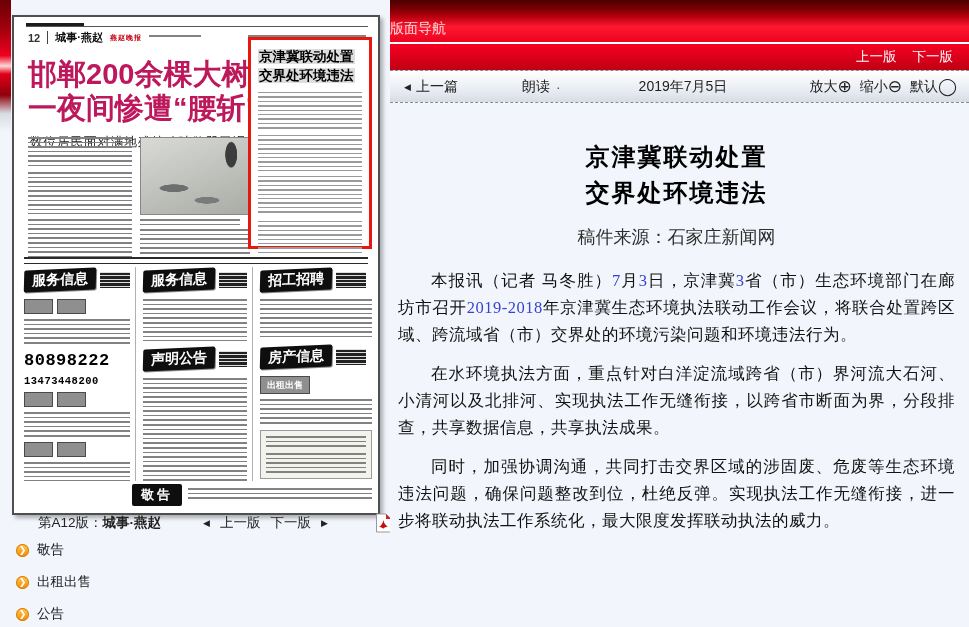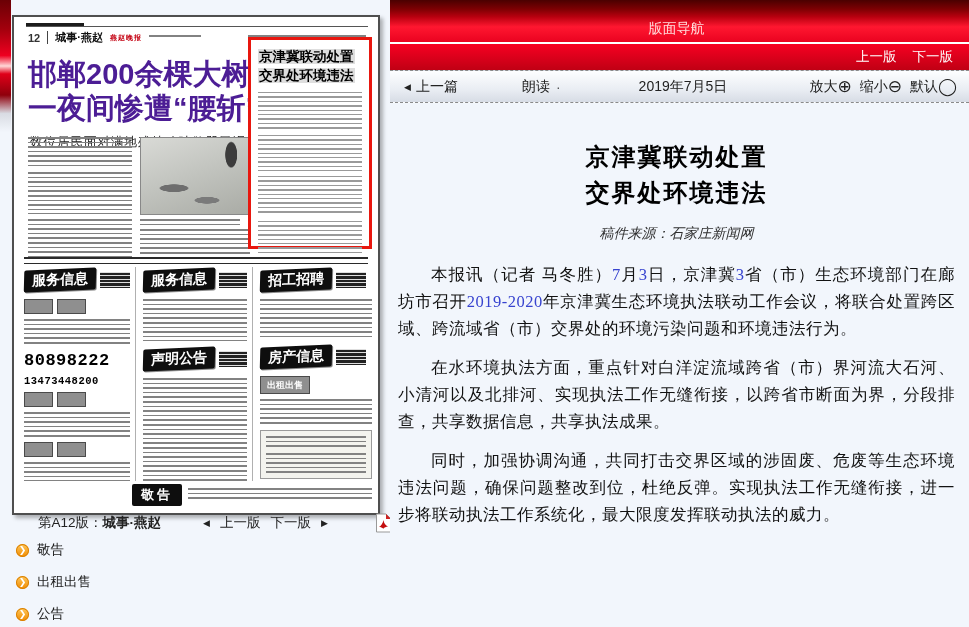--- a/index.html
+++ b/index.html
@@ -22,21 +22,21 @@
   .np-topline{height:3px;margin:6px 10px 0 12px;border-bottom:1px solid #555;
     background:linear-gradient(90deg,#1c1c1c 0 58px,transparent 58px);}
   .np-header{display:flex;align-items:center;gap:7px;margin:3px 12px 0 14px;}
   .np-pageno{font-size:11px;font-weight:bold;color:#333;}
   .np-vdiv{width:1px;height:13px;background:#444;}
   .np-section{font-size:11px;font-weight:bold;color:#111;}
   .np-masthead{font-size:7px;color:#c40011;font-weight:bold;letter-spacing:1px;}
   .np-header .hfake1{width:52px;height:5px;}
   .np-header .hfake2{margin-left:auto;width:118px;height:5px;}
   .np-headline{margin:12px 0 0 14px;width:236px;font-size:29px;line-height:34px;
-    font-weight:bold;color:#4c1d95;letter-spacing:0px;}
+    font-weight:bold;color:#be185d;letter-spacing:0px;}
   .np-subhead{margin:9px 0 0 16px;width:226px;font-size:12.5px;color:#1a1a1a;letter-spacing:1px;}
   .np-cols{position:absolute;left:14px;top:120px;width:222px;height:122px;display:flex;gap:8px;}
   .np-col-left{width:104px;display:flex;flex-direction:column;gap:5px;}
   .np-col-left .fake{width:100%;}
   .np-col-mid{width:110px;display:flex;flex-direction:column;gap:4px;}
   .np-photo{width:110px;height:76px;
     background:
       radial-gradient(14px 30px at 82% 22%,#3c3c3c 0 40%,transparent 45%),
       radial-gradient(30px 8px at 30% 66%,#6e6e6e 0 45%,transparent 50%),
       radial-gradient(26px 7px at 60% 82%,#7a7a7a 0 45%,transparent 50%),
@@ -90,40 +90,40 @@
   .link-list li{display:flex;align-items:center;gap:8px;margin-bottom:14px;
     font-size:13.5px;color:#1c1c1c;cursor:pointer;}
   .bullet{width:13px;height:13px;border-radius:50%;flex:0 0 13px;
     background:linear-gradient(180deg,#ffc95e,#f08b00);color:#fff;font-size:9px;
     line-height:13px;text-align:center;font-weight:bold;box-shadow:inset 0 0 0 1px #d97f00;}
 
   
   .right-panel{position:absolute;left:390px;top:0;width:579px;height:627px;}
   .banner-row1{height:38px;border-bottom:2px solid #fff;
     background:linear-gradient(180deg,#4a0000 0%,#7e0003 22%,#b8000f 40%,#ff1730 64%,#ea0220 100%);
-    display:flex;align-items:flex-end;justify-content:center;padding:0 6px 4px 0;}
+    display:flex;align-items:flex-end;justify-content:flex-start;padding:0 6px 4px 0;}
   .banner-row1 .navlabel{color:#ffd9d9;font-size:14px;cursor:pointer;}
   .banner-row2{height:26px;background:linear-gradient(180deg,#f70022,#c00014);
     display:flex;align-items:center;justify-content:flex-end;gap:16px;
     padding-right:16px;color:#fff;font-size:13.5px;}
   .banner-row2 span{cursor:pointer;}
   .toolbar{height:33px;border-top:1px dashed #8a8a8a;border-bottom:1px dashed #8a8a8a;
     background:linear-gradient(180deg,#fdfeff 0%,#e9edf3 60%,#d7dce5 100%);
     display:flex;align-items:center;font-size:14px;color:#222;padding:0 12px 0 14px;box-sizing:border-box;}
   .tb-prev{display:flex;align-items:center;gap:5px;cursor:pointer;}
   .tb-read{margin-left:56px;cursor:pointer;padding-left:8px;}
   .tb-dot{margin-left:6px;color:#555;}
   .tb-date{margin-left:78px;}
   .tb-zoom{margin-left:auto;display:flex;align-items:center;gap:0;}
   .tb-zoom .zlabel{cursor:pointer;}
   .tb-zoom .zicon{font-size:17px;line-height:1;margin-right:8px;cursor:pointer;}
   .article{height:526px;background:#f2f6fc;padding:36px 14px 0 8px;box-sizing:border-box;overflow:hidden;}
   .art-title{margin:0 0 14px 0;text-align:center;font-size:24px;font-weight:bold;
     line-height:36px;letter-spacing:2px;color:#000;}
-  .art-source{text-align:center;font-size:14px;color:#2e2e2e;margin-bottom:18px;font-style:italic;}
+  .art-source{text-align:center;font-size:18px;color:#2e2e2e;margin-bottom:18px;}
   .article p{margin:0 0 12px 0;font-size:16.5px;line-height:27px;color:#121212;
     text-indent:2em;text-align:justify;letter-spacing:.5px;}
   .latin{font-family:"Liberation Serif","DejaVu Serif",serif;color:#3743cf;}
 </style>
 </head>
 <body>
 
 <div class="left-strip"></div>
 
 <div class="paper-panel">
@@ -295,18 +295,18 @@
       <span class="zicon" style="margin-right:0">◯</span>
     </span>
   </div>
 
   <div class="article">
     <h1 class="art-title">
       <span>京津冀联动处置</span><br>
       <span>交界处环境违法</span>
     </h1>
     <div class="art-source">稿件来源：石家庄新闻网</div>
-    <p class="colorize">本报讯（记者 马冬胜）<span class="latin">7</span>月<span class="latin">3</span>日，京津冀<span class="latin">3</span>省（市）生态环境部门在廊坊市召开<span class="latin">2019-2020</span>年京津冀生态环境执法联动工作会议，将联合处置跨区域、跨流域省（市）交界处的环境污染问题和环境违法行为。</p>
+    <p class="colorize">本报讯（记者 马冬胜）<span class="latin">7</span>月<span class="latin">3</span>日，京津冀<span class="latin">3</span>省（市）生态环境部门在廊坊市召开<span class="latin">2019-2018</span>年京津冀生态环境执法联动工作会议，将联合处置跨区域、跨流域省（市）交界处的环境污染问题和环境违法行为。</p>
     <p class="colorize">在水环境执法方面，重点针对白洋淀流域跨省（市）界河流大石河、小清河以及北排河、实现执法工作无缝衔接，以跨省市断面为界，分段排查，共享数据信息，共享执法成果。</p>
     <p class="colorize">同时，加强协调沟通，共同打击交界区域的涉固废、危废等生态环境违法问题，确保问题整改到位，杜绝反弹。实现执法工作无缝衔接，进一步将联动执法工作系统化，最大限度发挥联动执法的威力。</p>
 
   </div>
 </div>
 
 </body></html>

